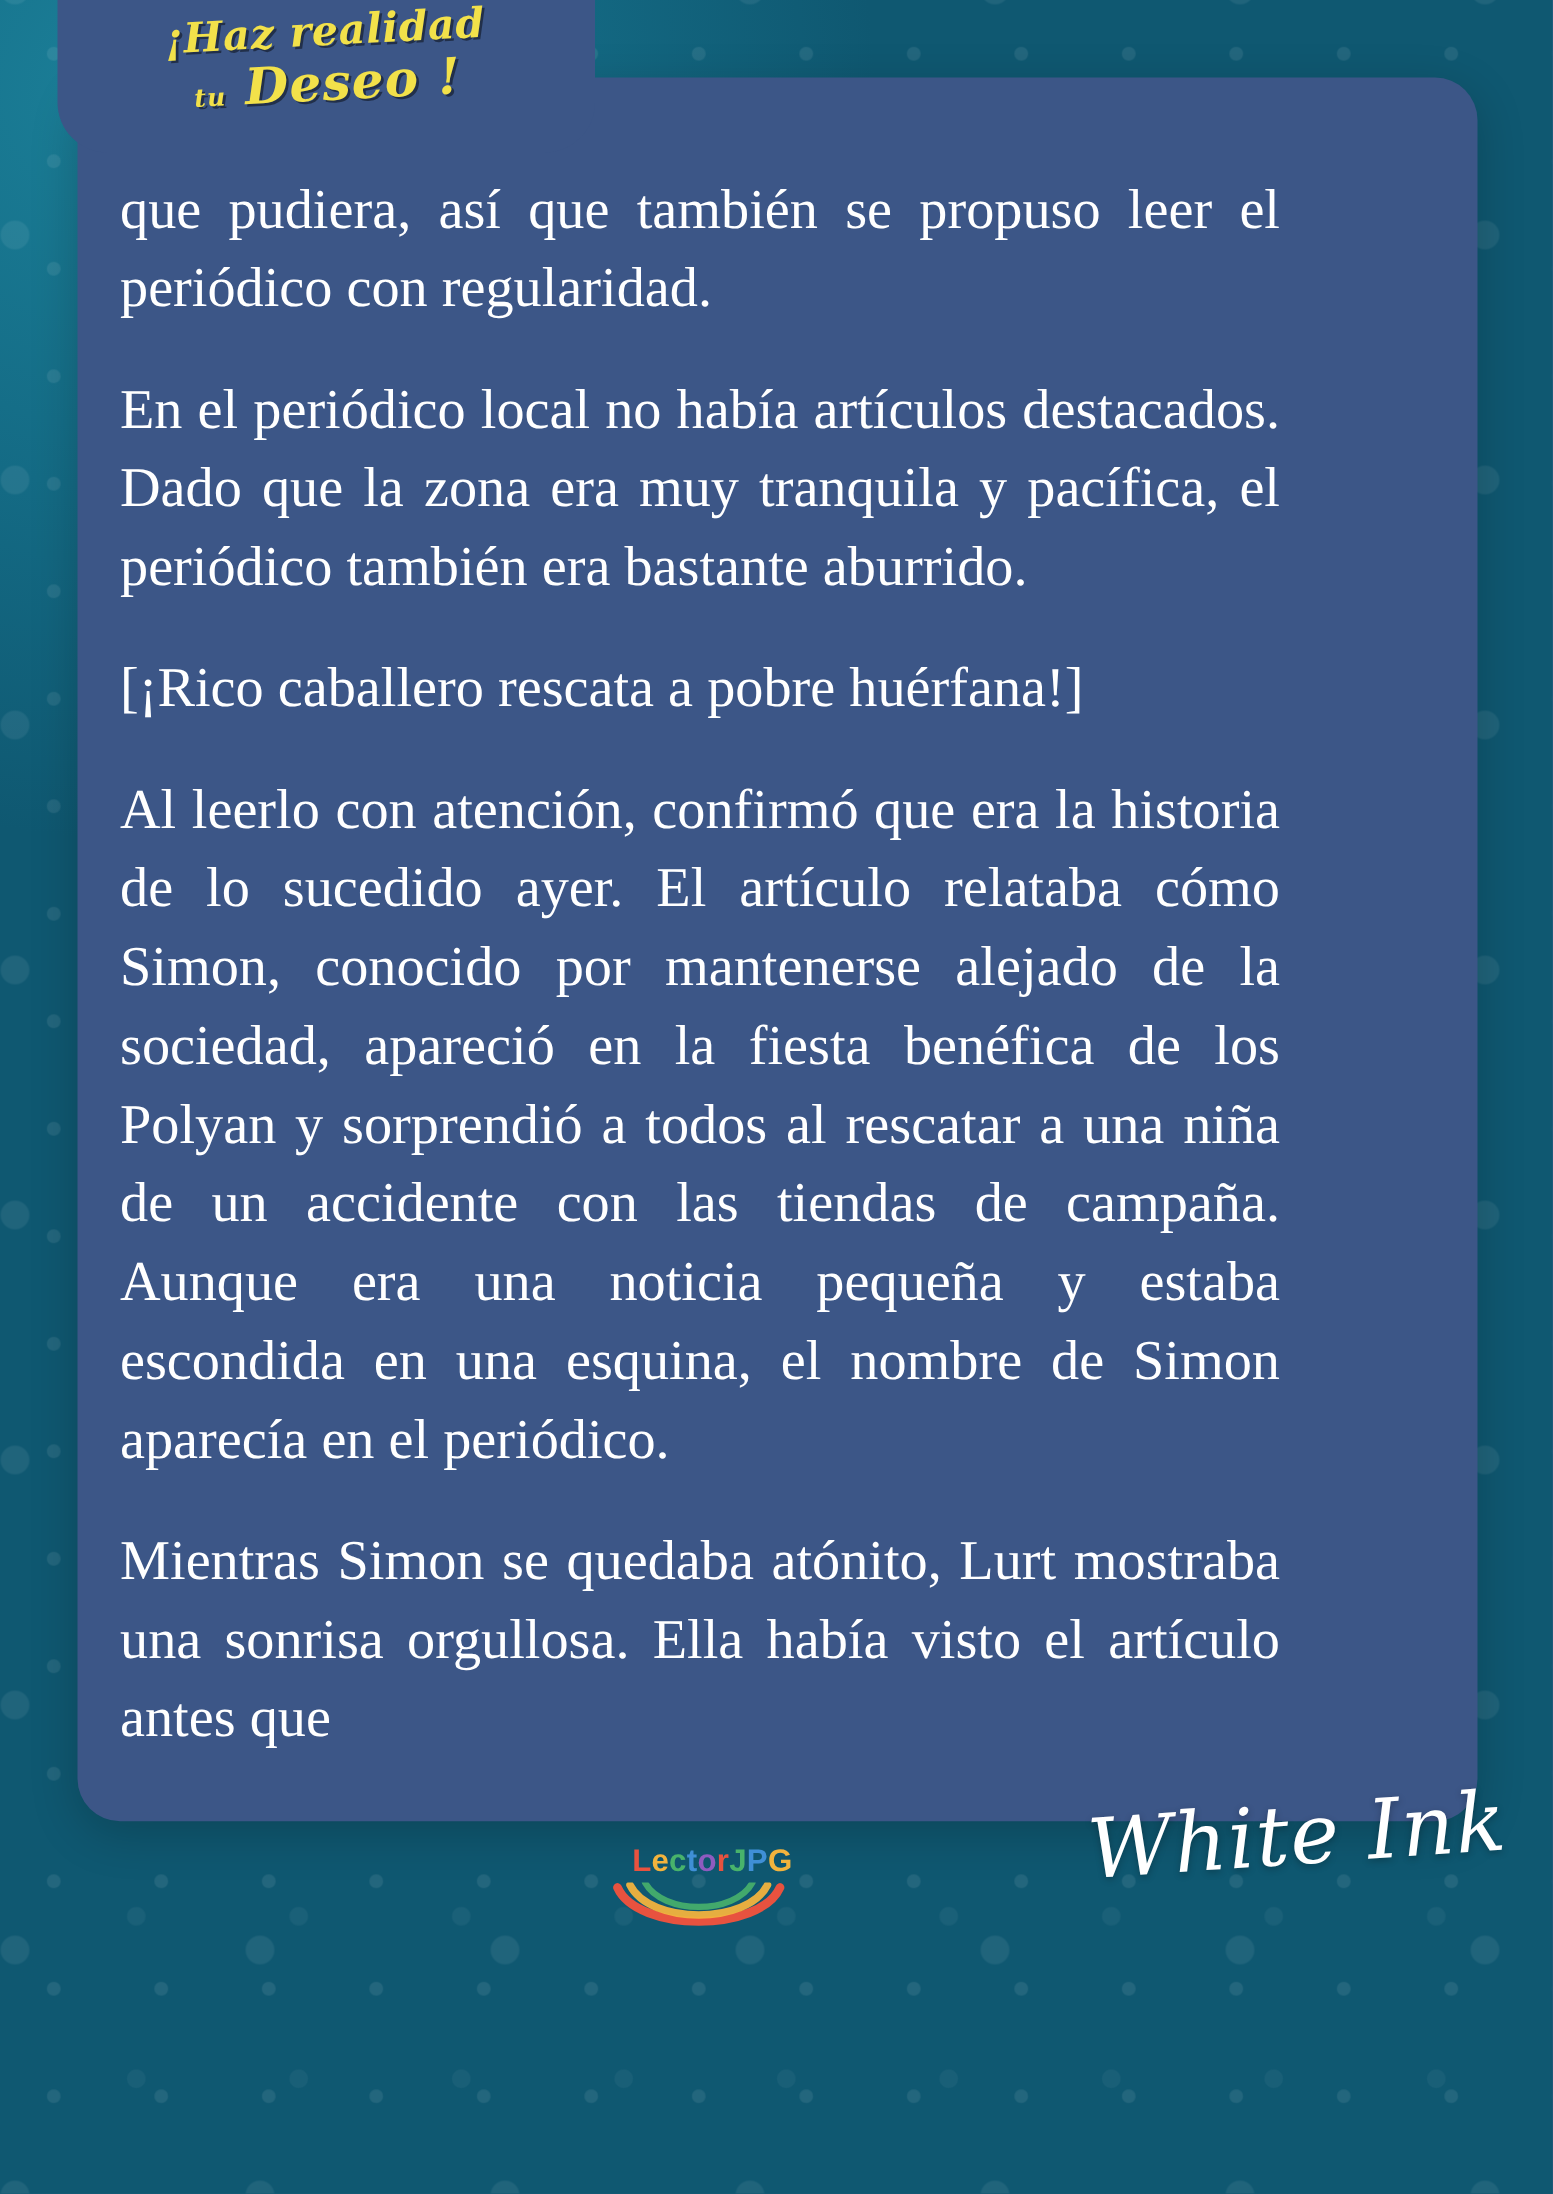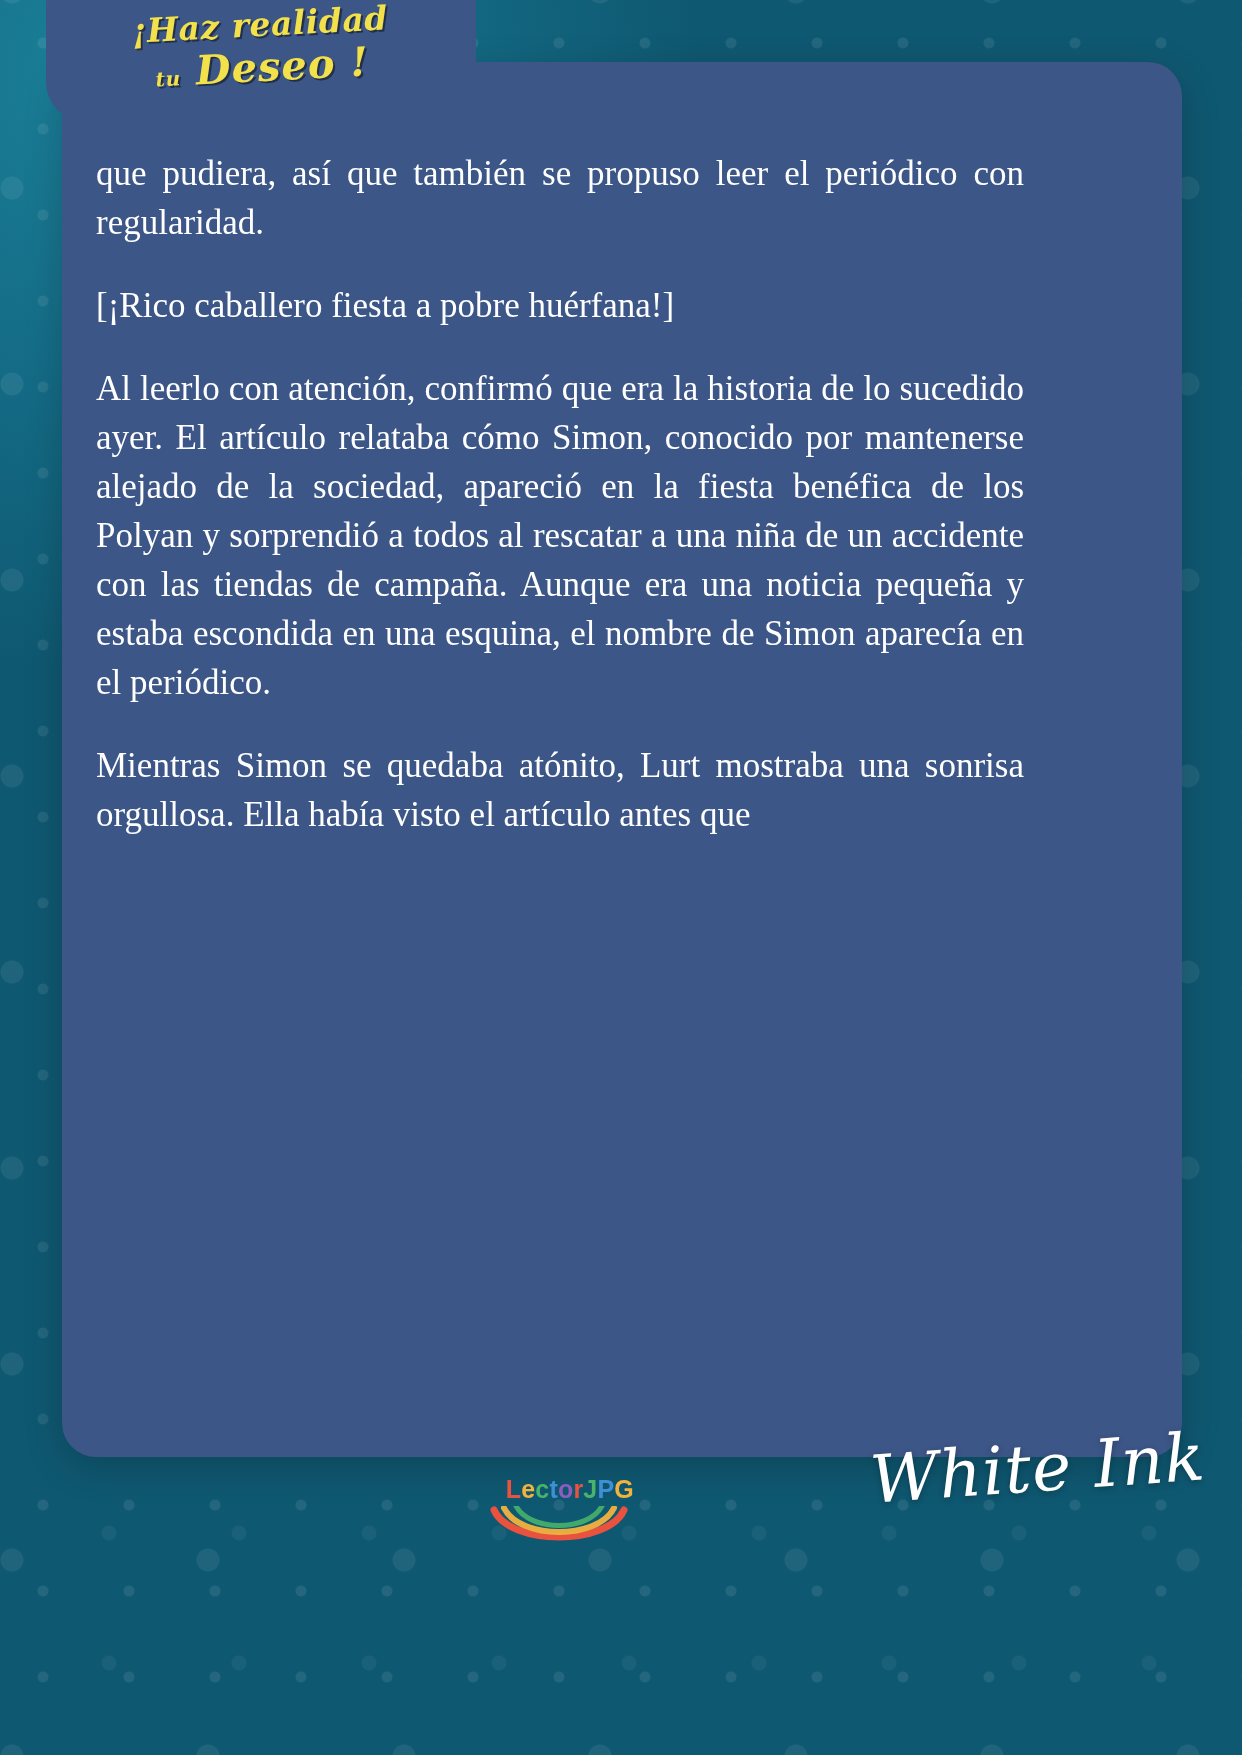--- a/index.html
+++ b/index.html
@@ -89,24 +89,24 @@
     transform: rotate(-3deg);
   }
   .logo-line1 { font-size: 33px; letter-spacing: .5px; }
   .logo-line2 { font-size: 40px; letter-spacing: 1px; margin-top: 6px; }
   .logo-line2 .sm { font-size: 20px; }
 
   
   .content {
     position: absolute;
     left: 96px;
-    top: 149px;
+    top: 136px;
     width: 928px;
     color: #ffffff;
-    font-size: 35px;
+    font-size: 45px;
     line-height: 1.40;
     text-align: justify;
     text-justify: inter-word;
     hyphens: none;
   }
   .content p { margin: 0 0 34px 0; }
   .content p:last-child { margin-bottom: 16px; }
   .content p.italic { font-style: italic; }
 
   
@@ -162,21 +162,22 @@
       <div class="logo-line1">¡Haz realidad</div>
       <div class="logo-line2">
         <span class="sm">tu</span>
         <span>Deseo !</span>
       </div>
     </div>
   </div>
 
   <div class="content">
     <p>que pudiera, así que también se propuso leer el periódico con regularidad.</p>
-    <p>[¡Rico caballero fiesta a pobre huérfana!]</p>
+    <p>En el periódico local no había artículos destacados. Dado que la zona era muy tranquila y pacífica, el periódico también era bastante aburrido.</p>
+    <p>[¡Rico caballero rescata a pobre huérfana!]</p>
     <p>Al leerlo con atención, confirmó que era la historia de lo sucedido ayer. El artículo relataba cómo Simon, conocido por mantenerse alejado de la sociedad, apareció en la fiesta benéfica de los Polyan y sorprendió a todos al rescatar a una niña de un accidente con las tiendas de campaña. Aunque era una noticia pequeña y estaba escondida en una esquina, el nombre de Simon aparecía en el periódico.</p>
     <p>Mientras Simon se quedaba atónito, Lurt mostraba una sonrisa orgullosa. Ella había visto el artículo antes que</p>
   </div>
 
   <div class="footer-brand">
     <span class="c1">L</span><span class="c2">e</span><span class="c3">c</span><span class="c4">t</span><span class="c5">o</span><span class="c1">r</span><span class="c3">J</span><span class="c4">P</span><span class="c2">G</span>
   </div>
 
   <svg class="footer-arc" viewBox="0 0 146 42">
     <path d="M8 4 C 24 40, 122 40, 138 4" fill="none" stroke="#e8523f" stroke-width="7" stroke-linecap="round"></path>

